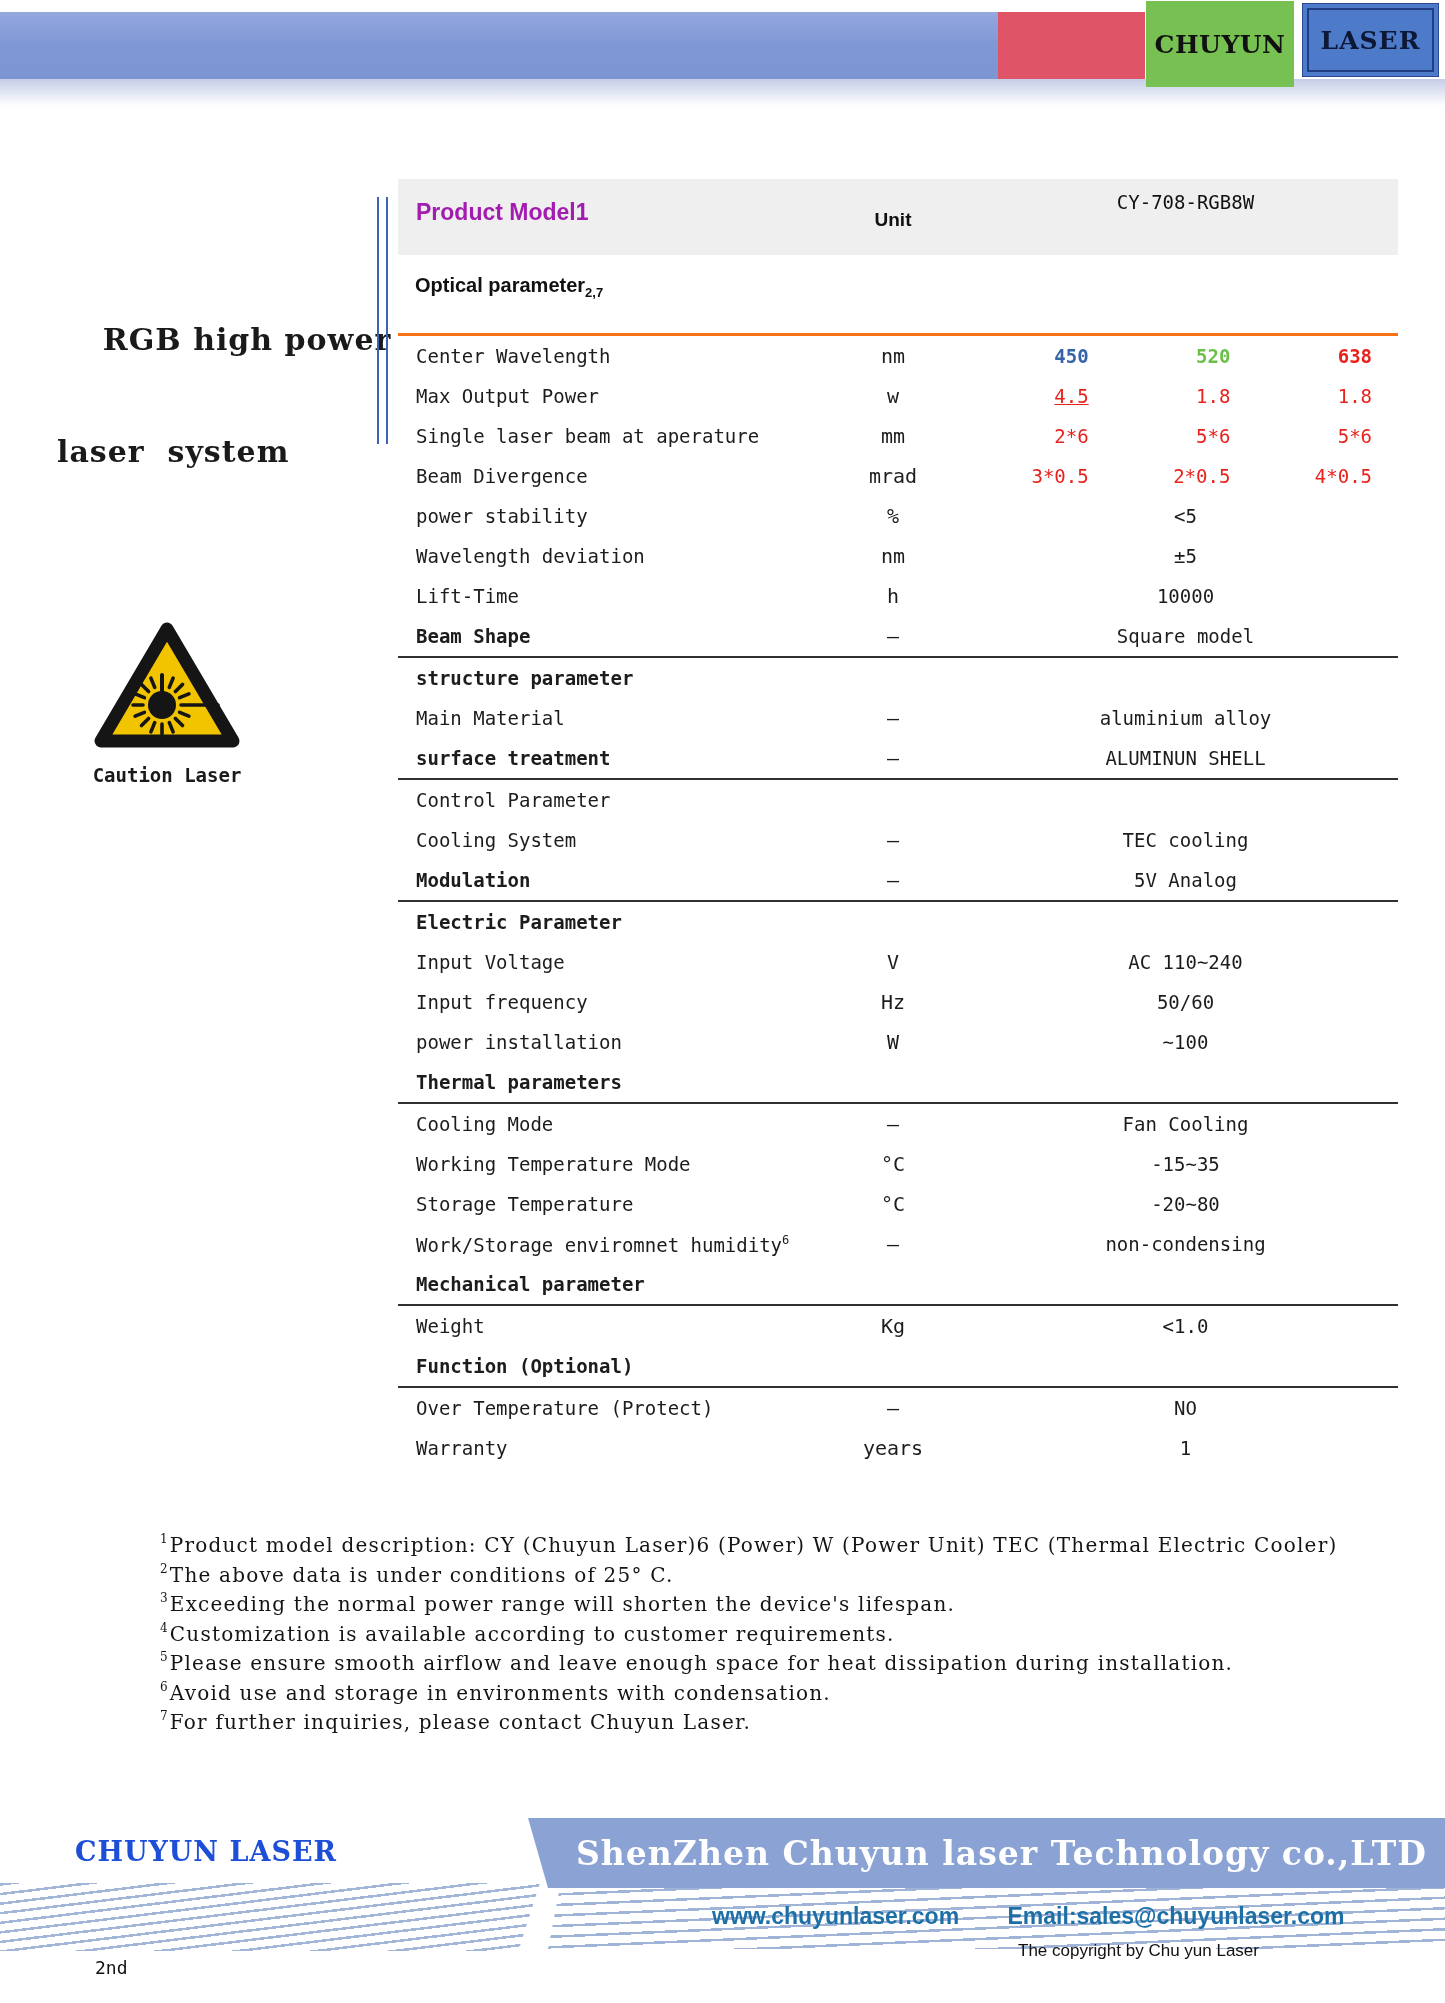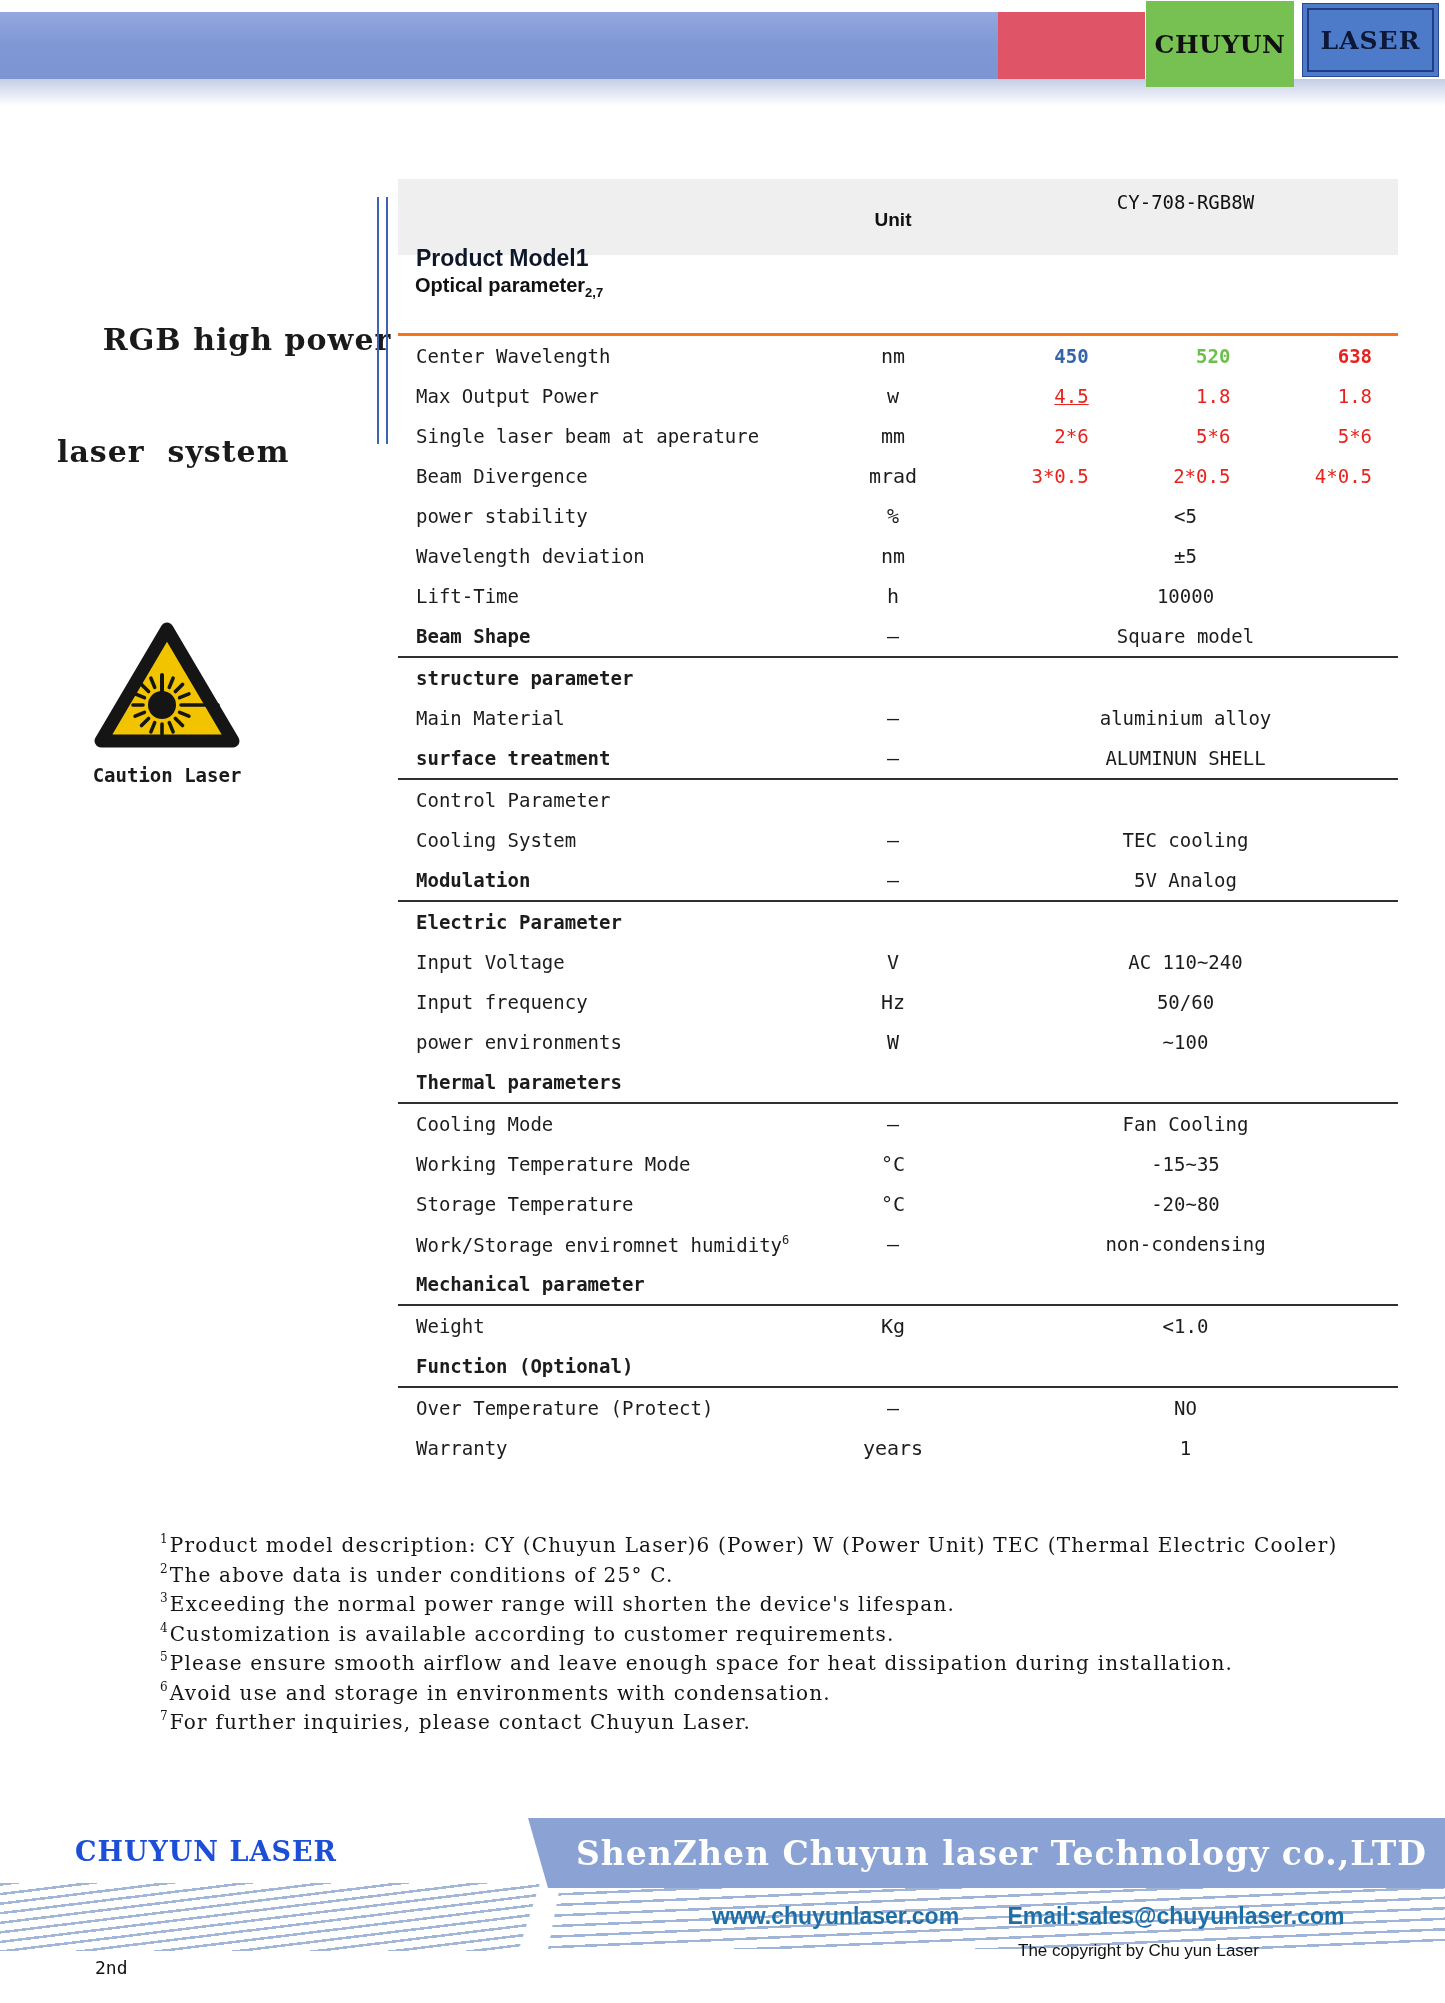--- a/index.html
+++ b/index.html
@@ -27,21 +27,21 @@
   .caution-wrap{position:absolute;left:92px;top:620px;width:150px;text-align:center;}
   .caution-label{margin-top:8px;font-size:19px;font-weight:bold;color:#1a1a1a;}
 
   
   .vline{position:absolute;left:377px;top:197px;height:247px;width:7px;
     border-left:2px solid #3e62b4;border-right:2px solid #3e62b4;}
 
   
   .thead{position:absolute;left:398px;top:179px;width:1000px;height:76px;background:#f0efef;}
   .thead .model{position:absolute;left:18px;top:20px;font-family:"Liberation Sans",sans-serif;
-    font-weight:bold;font-size:23px;color:#0f172a;margin-top:46px;}
+    font-weight:bold;font-size:23px;color:#a21caf;}
   .thead .unit{position:absolute;left:415px;top:30px;width:160px;text-align:center;
     font-family:"Liberation Sans",sans-serif;font-weight:bold;font-size:19px;color:#111;}
   .thead .model-no{position:absolute;left:575px;top:12px;width:425px;text-align:center;
     font-size:19px;font-weight:500;color:#111;}
   .tsection-top{position:absolute;left:415px;top:274px;font-family:"Liberation Sans",sans-serif;
     font-weight:bold;font-size:20px;color:#111;}
   .tsection-top .sub{font-size:13px;vertical-align:-5px;}
 
   .tbody{position:absolute;left:398px;top:333px;width:1000px;border-top:3px solid #f97316;}
   .trow{display:flex;align-items:center;height:40px;font-size:19px;}
@@ -255,21 +255,21 @@
         </span>
       </div>
       <div class="trow">
         <span class="tlabel">Input frequency</span>
         <span class="tunit">Hz</span>
         <span class="tvals">
           <span class="tcenter">50/60</span>
         </span>
       </div>
       <div class="trow">
-        <span class="tlabel">power environments</span>
+        <span class="tlabel">power installation</span>
         <span class="tunit">W</span>
         <span class="tvals">
           <span class="tcenter">~100</span>
         </span>
       </div>
       <div class="trow section div-below">
         <span class="tlabel">Thermal parameters</span>
       </div>
       <div class="trow">
         <span class="tlabel">Cooling Mode</span>

